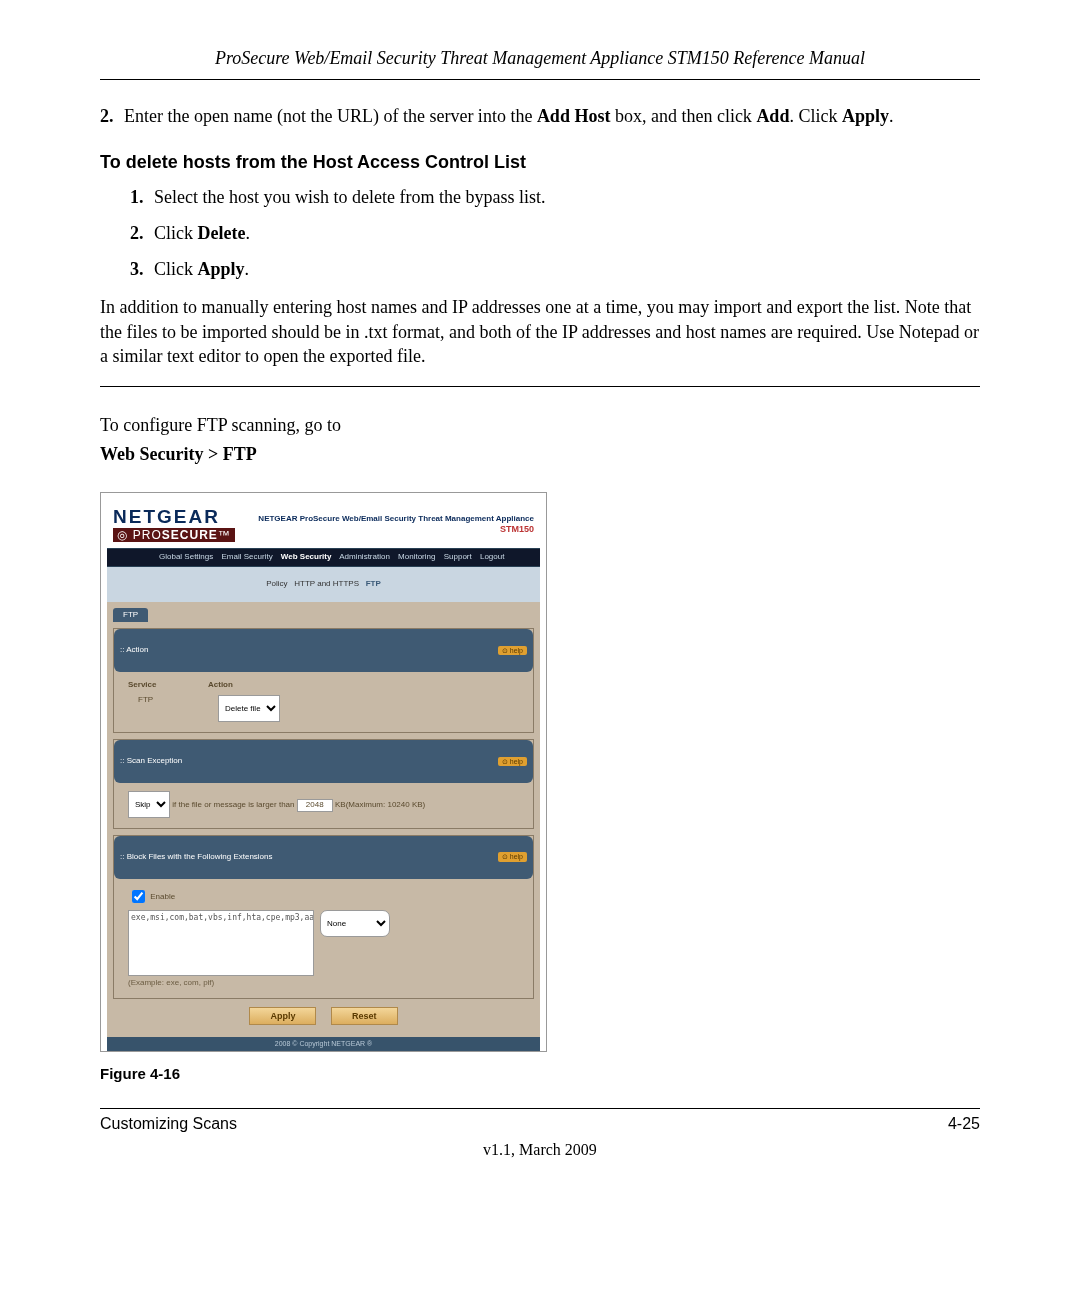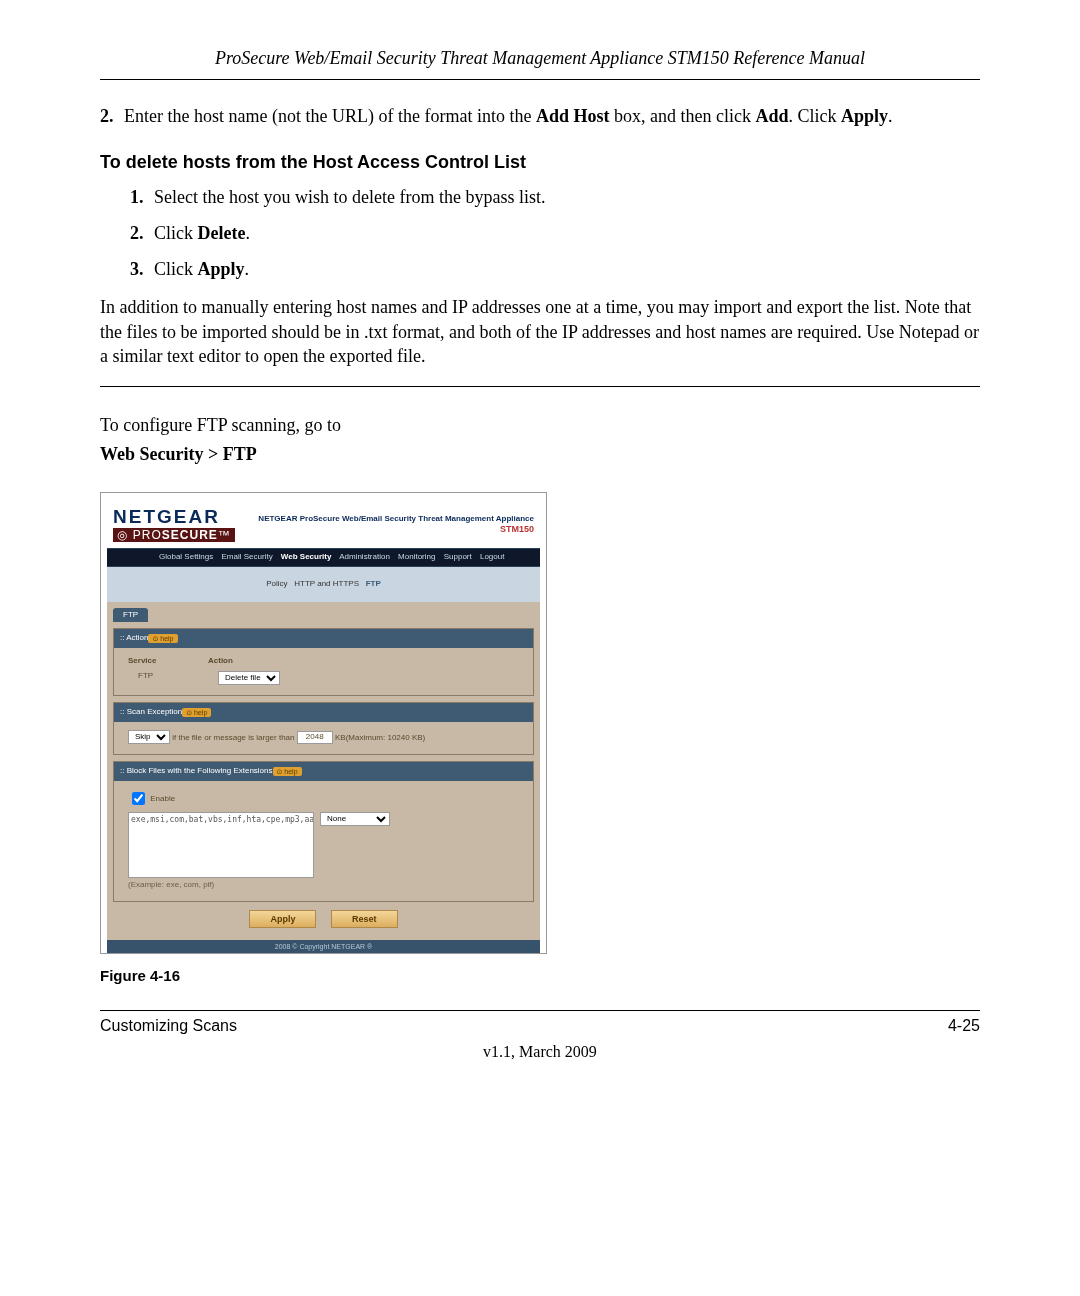--- a/index.html
+++ b/index.html
@@ -153,23 +153,24 @@
   .panel {
     background: #c7b9a6;
     border: 1px solid #8a7b66;
     margin-top: 6px;
   }
   .panel-head {
     background: #3f5a73;
     color: #fff;
     font-size: 8px;
     display: flex;
-    justify-content: flex-start;
+    justify-content: space-between;
     align-items: center;
-    padding: 4px 6px;
+    padding: 16px 6px;
+    border-radius: 6px;
   }
   .help-badge {
     background: #e0a030;
     color: #5a3a00;
     font-size: 7px;
     padding: 0 4px;
     border-radius: 2px;
   }
   .panel-body {
     padding: 8px 14px 10px 14px;
@@ -178,21 +179,21 @@
   }
   .tbl-row { display: flex; }
   .tbl-col1 { width: 80px; font-weight: bold; color: #5a4a2e; font-size:8px; }
   .tbl-col2 { font-weight: bold; color: #5a4a2e; font-size:8px; }
   .val-row .tbl-col1 { font-weight: normal; padding-left: 10px; }
   select.mini, input.mini {
     font-size: 8px;
     border: 1px solid #9a9a9a;
     background: #fff;
     padding: 0 2px;
-    height: 14px;
+    height: 27px;
   }
   textarea.ext-box {
     font-size: 8px;
     width: 180px;
     height: 60px;
     border: 1px solid #9a9a9a;
     resize: none;
     background:#fff;
     color:#555;
     overflow-x: scroll;
@@ -233,21 +234,21 @@
 </head>
 <body>
 
 <div class="page">
   <div class="doc-header">ProSecure Web/Email Security Threat Management Appliance STM150 Reference Manual</div>
   <hr class="rule">
 
   <div class="body-text">
     <div class="step-row">
       <span class="step-num">2.</span>
-      <span>Enter the host name (not the URL) of the format into the </span><b>Add Host</b><span> box, and then click </span><b>Add</b><span>. Click </span><b>Apply</b><span>.</span>
+      <span>Enter the open name (not the URL) of the server into the </span><b>Add Host</b><span> box, and then click </span><b>Add</b><span>. Click </span><b>Apply</b><span>.</span>
     </div>
 
     <div class="subhead-bold">To delete hosts from the Host Access Control List</div>
 
     <div class="step-row indent">
       <span class="step-num">1.</span>
       <span>Select the host you wish to delete from the bypass list.</span>
     </div>
     <div class="step-row indent">
       <span class="step-num">2.</span>
@@ -342,21 +343,21 @@
                 <span>:: <span>Block Files with the Following Extensions</span></span>
                 <span class="help-badge">⊙ help</span>
               </div>
               <div class="panel-body">
                 <div>
                   <input type="checkbox" class="cb" checked="" style="">
                   <span>Enable</span>
                 </div>
                 <div style="display:flex; gap:6px; margin-top:4px; align-items:flex-start;">
                   <textarea class="ext-box" style="">exe,msi,com,bat,vbs,inf,hta,cpe,mp3,aac,wsh,vl</textarea>
-                  <select class="mini" style="width:70px;">
+                  <select class="mini" style="width:70px;border-radius:7px;">
                     <option>None</option>
                   </select>
                 </div>
                 <div class="example">(Example: exe, com, pif)</div>
               </div>
             </div>
 
             <div class="btn-row">
               <span class="btn-apply">Apply</span>
               <span class="btn-reset">Reset</span>

